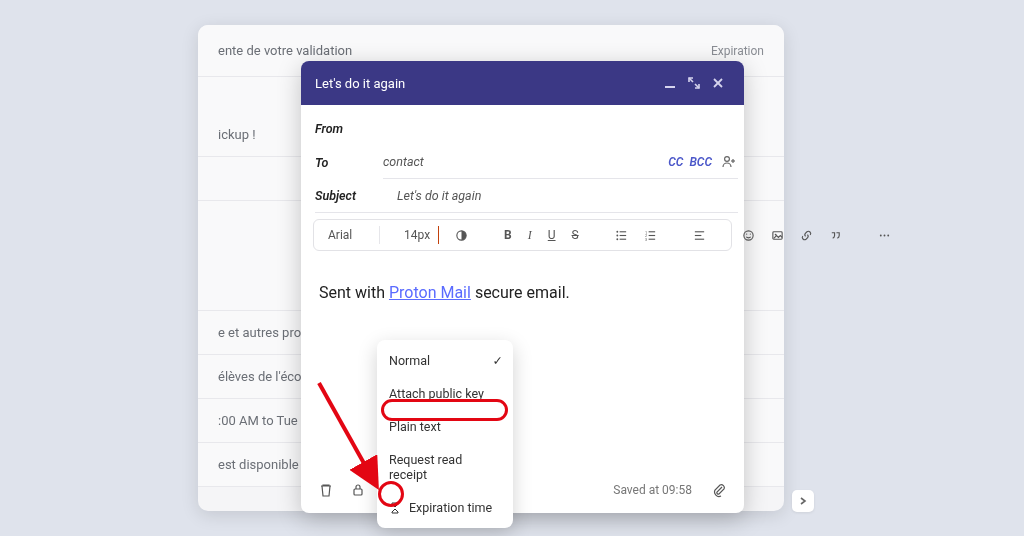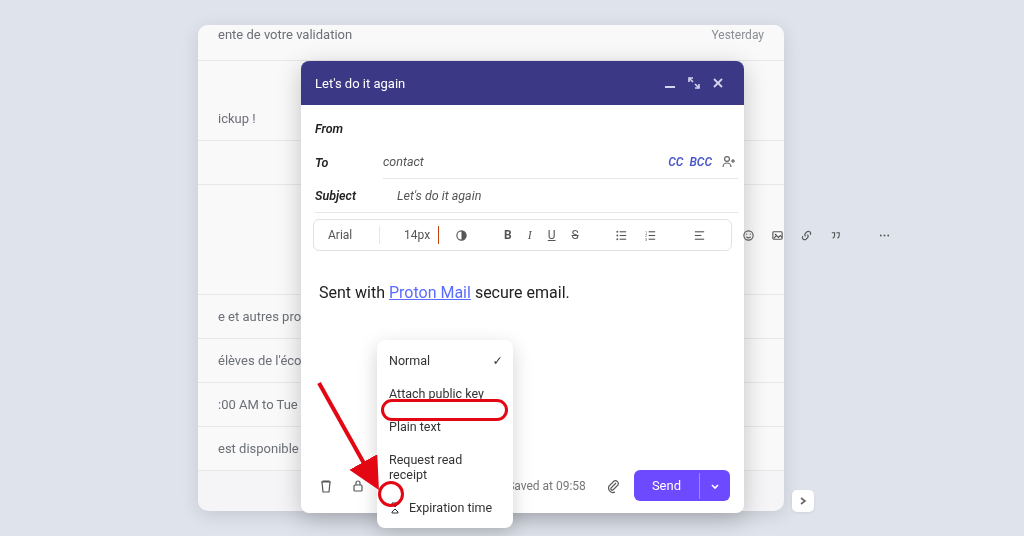--- a/index.html
+++ b/index.html
@@ -34,21 +34,21 @@
     padding: 14px 20px;
     font-size: 13px;
     color: #6b6f76;
     border-bottom: 1px solid #e8e8ec;
     display: flex;
     justify-content: space-between;
     align-items: center;
     background: #f9f9fa;
   }
   .mail-row .time { color: #8a8d94; font-size: 12px; }
-  .mail-row.first { padding-top: 2px; padding-bottom: 18px; }
+  .mail-row.first { padding-top: 18px; padding-bottom: 18px; }
 
   .composer {
     position: absolute;
     left: 301px;
     top: 61px;
     width: 443px;
     height: 452px;
     background: #fff;
     border-radius: 8px;
     box-shadow: 0 6px 24px rgba(0,0,0,0.22);
@@ -215,21 +215,21 @@
   }
   .side-chevron svg { width: 10px; height: 10px; }
 </style>
 </head>
 <body>
 
 <div class="page-wrap">
   <div class="mail-list">
     <div class="mail-row first">
       <span>ente de votre validation</span>
-      <span class="time">Yesterday</span>
+      <span class="time">Expiration</span>
     </div>
     <div class="mail-row" style="padding-top:50px;">
       <span>ickup !</span>
     </div>
     <div class="mail-row" style="height:44px;"></div>
     <div class="mail-row" style="height:110px;"></div>
     <div class="mail-row">
       <span>e et autres pro</span>
     </div>
     <div class="mail-row">
@@ -399,28 +399,20 @@
           <circle cx="12" cy="8" r="1.2" fill="currentColor"></circle>
         </svg>
     </span>
     <span class="ft-spacer"></span>
     <span class="saved">Saved at 09:58</span>
     <span class="ft-icon">
       <svg viewBox="0 0 16 16">
           <path d="M11 5 L6 10 a1.5 1.5 0 0 0 2 2 L13 7 a3 3 0 0 0 -4-4 L4 8 a4.5 4.5 0 0 0 6 6" fill="none" stroke="currentColor" stroke-width="1.2"></path>
         </svg>
     </span>
-    <div class="send-btn">
-      <span class="lbl">Send</span>
-      <span class="caret">
-        <svg viewBox="0 0 10 10">
-            <path d="M2 4 L5 7 L8 4" fill="none" stroke="currentColor" stroke-width="1.6"></path>
-          </svg>
-      </span>
-    </div>
   </div>
 </div>
 
 <div class="menu">
   <div class="menu-item">
     <span>Normal</span>
     <span class="chk">✓</span>
   </div>
   <div class="menu-item">
     <span>Attach public key</span>

